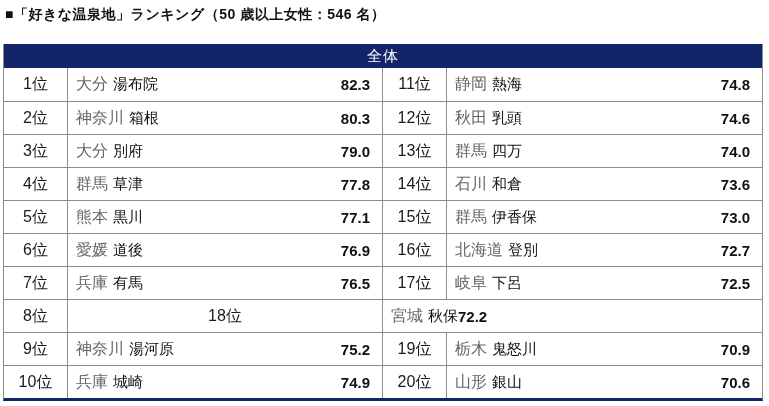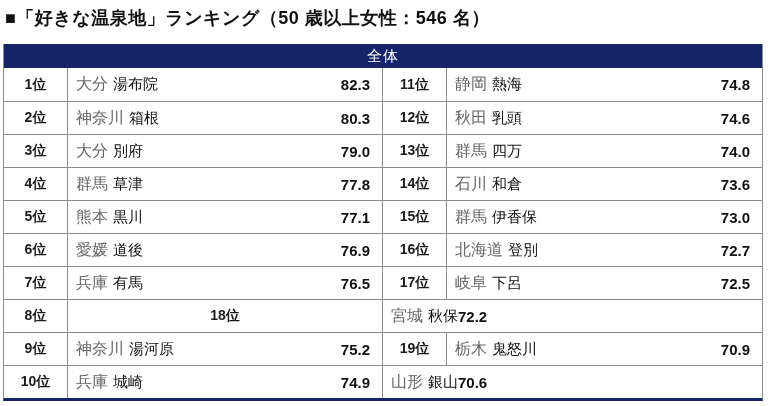--- a/index.html
+++ b/index.html
@@ -10,21 +10,21 @@
     height: 406px;
     overflow: hidden;
     font-family: "Liberation Sans", "DejaVu Sans", sans-serif;
   }
   .page { width: 769px; height: 406px; position: relative; }
 
   .title {
     position: absolute;
     left: 5px;
     top: 6px;
-    font-size: 18px;
+    font-size: 14px;
     font-weight: bold;
     color: #111111;
     letter-spacing: 0.5px;
     white-space: nowrap;
   }
 
   .rank-table {
     position: absolute;
     left: 3px;
     top: 44px;
@@ -56,22 +56,22 @@
   .row + .row { border-top: 1px solid var(--border, #8c8c8c); }
 
   .cell {
     display: flex;
     align-items: center;
     min-width: 0;
     box-sizing: border-box;
   }
   .rank-cell {
     justify-content: center;
-    font-weight: bold;
-    font-size: 14px;
+    font-weight: normal;
+    font-size: 16px;
     color: #1a1a1a;
     border-right: 1px solid var(--border, #8c8c8c);
     text-align: center;
   }
   .name-cell { padding-left: 8px; }
   .name-cell.left-half { border-right: 1px solid var(--border, #8c8c8c); }
 
   .pref {
     font-size: 16px;
     color: var(--pref-text, #666666);
@@ -222,20 +222,21 @@
             <span class="score">70.9</span>
           </div>
         </div>
         <div class="row">
           <div class="cell rank-cell">10位</div>
           <div class="cell name-cell left-half">
             <span class="pref">兵庫</span>
             <span class="onsen">城崎</span>
             <span class="score">74.9</span>
           </div>
+          <div class="cell rank-cell">20位</div>
           <div class="cell name-cell right-half">
             <span class="pref">山形</span>
             <span class="onsen">銀山</span>
             <span class="score">70.6</span>
           </div>
         </div>
       </div>
   </div>
 </div>
 

